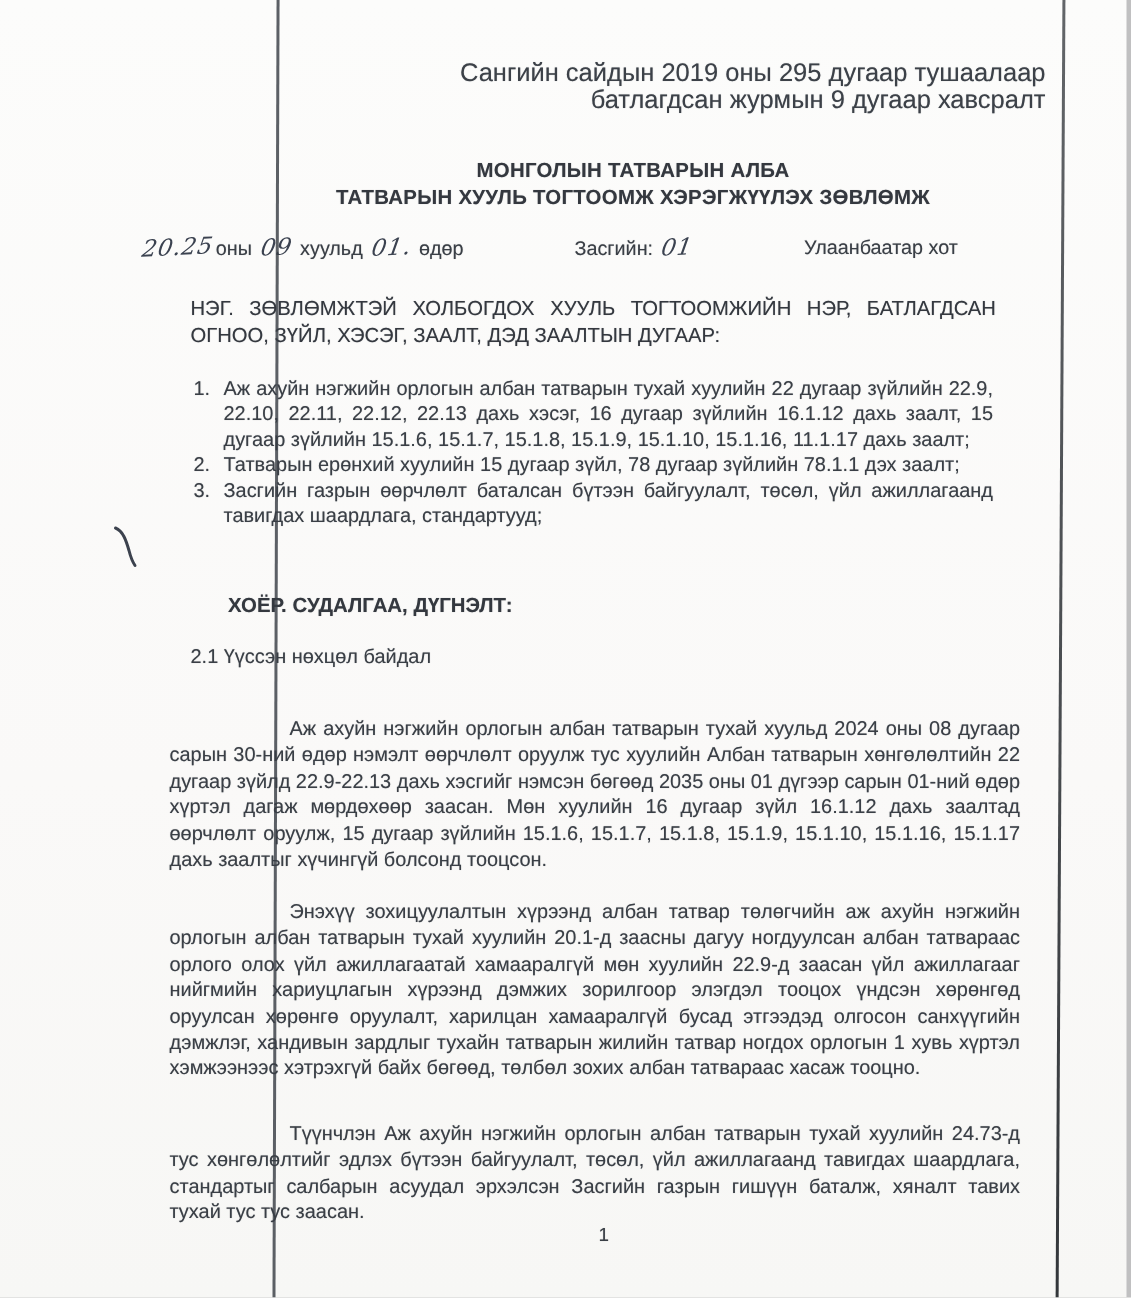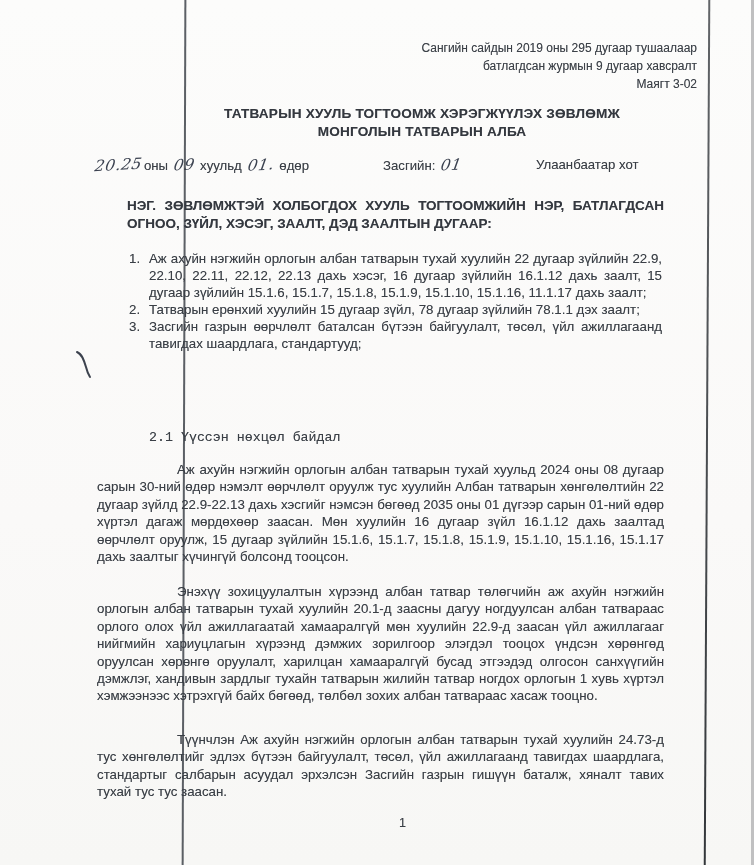--- a/index.html
+++ b/index.html
@@ -11,47 +11,47 @@
     text-shadow:0 0 0.6px rgba(56,61,68,0.45);
     overflow:hidden;
   }
   .right-edge-shade { position:absolute; top:0; right:0; width:3px; height:100%; background:#c0c0c1; }
   .scan-line { position:absolute; top:-4px; height:880px; z-index:6; }
   .scan-line.left  { left:183px; width:1.5px; background:rgba(56,61,68,0.82); transform:rotate(0.18deg); }
   .scan-line.right { left:706px; width:2px;  background:linear-gradient(180deg,rgba(47,51,56,0.75),rgba(40,44,48,0.95)); transform:rotate(0.3deg); }
   .pen-mark { position:absolute; left:74px; top:349px; z-index:5; }
 
   .header-right { position:absolute; top:40px; right:57px; text-align:right;
-    font-size:12px; line-height:17.8px; color:#3c4148; }
+    font-size:17px; line-height:17.8px; color:#3c4148; }
   .doc-title { position:absolute; top:105px; left:128px; width:588px; text-align:center;
     font-weight:bold; font-size:13.6px; line-height:17.6px; color:#34383f; letter-spacing:0.2px; }
 
   .dateline { position:absolute; top:153px; left:0; width:754px; height:26px; font-size:13.2px; }
   .dl-date   { position:absolute; left:93px;  top:3px; }
   .dl-number { position:absolute; left:383px; top:3px; }
   .dl-city   { position:absolute; left:524px; top:4px;margin-left:12px; }
   .hand { font-family:"DejaVu Serif",serif; font-style:italic; font-size:15.5px;
     color:#3b4250; display:inline-block; transform:skewX(-12deg) rotate(-3deg);
     margin:0 2px; text-shadow:none; letter-spacing:0.5px; }
 
   .sec1-heading { position:absolute; top:197px; left:127px; width:537px;
-    font-weight:bold; font-size:13.5px; line-height:17.8px; text-align:justify; color:#34383f; }
+    font-weight:normal; font-size:13.5px; line-height:17.8px; text-align:justify; color:#34383f; }
 
   .law-list { position:absolute; top:251px; left:129px; width:533px;
     font-size:13.3px; line-height:16.9px; }
   .law-item { display:flex; }
   .law-item .num { flex:none; width:20px; }
   .law-item .txt { flex:1; text-align:justify; }
 
   .sec2-heading { position:absolute; top:396px; left:152px;
     font-weight:bold; font-size:13.6px; color:#34383f; }
-  .sub-heading  { position:absolute; top:430px; left:149px; font-size:13.3px;font-family:Liberation Mono, monospace; }
+  .sub-heading  { position:absolute; top:430px; left:127px; font-size:13.3px; }
 
   .para { position:absolute; left:97px; width:567px; text-align:justify;
-    text-indent:80px; font-size:13.3px; line-height:17.4px; margin:0; }
+    text-indent:80px; font-size:13.3px; line-height:17.4px; margin:16px; }
   .para.p1 { top:461px; }
   .para.p2 { top:583px; }
   .para.p3 { top:731px; }
 
   .page-number { position:absolute; top:816px; left:399px; font-size:12.6px; }
 </style>
 </head>
 <body>
 
 <div class="page">
@@ -60,26 +60,25 @@
   <div class="scan-line right"></div>
   <div class="right-edge-shade"></div>
 
   <svg class="pen-mark" width="22" height="32" viewBox="0 0 22 32">
     <path d="M3,3 C8,5 10,11 12,18 C13,22 14,25 16,28" fill="none" stroke="#3c424e" stroke-width="2" stroke-linecap="round"></path>
   </svg>
 
   <div class="header-right">
     <div>Сангийн сайдын 2019 оны 295 дугаар тушаалаар</div>
     <div>батлагдсан журмын 9 дугаар хавсралт</div>
-    <div>Маягт 3-02</div>
   </div>
 
   <div class="doc-title">
+    <div>МОНГОЛЫН ТАТВАРЫН АЛБА</div>
     <div>ТАТВАРЫН ХУУЛЬ ТОГТООМЖ ХЭРЭГЖҮҮЛЭХ ЗӨВЛӨМЖ</div>
-    <div>МОНГОЛЫН ТАТВАРЫН АЛБА</div>
   </div>
 
   <div class="dateline">
     <div class="dl-date">
       <span class="hand">20.25</span><span>оны</span>
       <span class="hand">09</span> <span>хуульд</span>
       <span class="hand">01.</span> <span>өдөр</span>
     </div>
     <div class="dl-number">
       <span>Засгийн:</span>
@@ -98,20 +97,21 @@
     <div class="law-item">
       <span class="num">2.</span>
       <span class="txt">Татварын ерөнхий хуулийн 15 дугаар зүйл, 78 дугаар зүйлийн 78.1.1 дэх заалт;</span>
     </div>
     <div class="law-item">
       <span class="num">3.</span>
       <span class="txt">Засгийн газрын өөрчлөлт баталсан бүтээн байгуулалт, төсөл, үйл ажиллагаанд тавигдах шаардлага, стандартууд;</span>
     </div>
   </div>
 
+  <div class="sec2-heading">ХОЁР. СУДАЛГАА, ДҮГНЭЛТ:</div>
   <div class="sub-heading">2.1 Үүссэн нөхцөл байдал</div>
 
   <p class="para p1">Аж ахуйн нэгжийн орлогын албан татварын тухай хуульд 2024 оны 08 дугаар сарын 30-ний өдөр нэмэлт өөрчлөлт оруулж тус хуулийн Албан татварын хөнгөлөлтийн 22 дугаар зүйлд 22.9-22.13 дахь хэсгийг нэмсэн бөгөөд 2035 оны 01 дүгээр сарын 01-ний өдөр хүртэл дагаж мөрдөхөөр заасан. Мөн хуулийн 16 дугаар зүйл 16.1.12 дахь заалтад өөрчлөлт оруулж, 15 дугаар зүйлийн 15.1.6, 15.1.7, 15.1.8, 15.1.9, 15.1.10, 15.1.16, 15.1.17 дахь заалтыг хүчингүй болсонд тооцсон.</p>
   <p class="para p2">Энэхүү зохицуулалтын хүрээнд албан татвар төлөгчийн аж ахуйн нэгжийн орлогын албан татварын тухай хуулийн 20.1-д заасны дагуу ногдуулсан албан татвараас орлого олох үйл ажиллагаатай хамааралгүй мөн хуулийн 22.9-д заасан үйл ажиллагааг нийгмийн хариуцлагын хүрээнд дэмжих зорилгоор элэгдэл тооцох үндсэн хөрөнгөд оруулсан хөрөнгө оруулалт, харилцан хамааралгүй бусад этгээдэд олгосон санхүүгийн дэмжлэг, хандивын зардлыг тухайн татварын жилийн татвар ногдох орлогын 1 хувь хүртэл хэмжээнээс хэтрэхгүй байх бөгөөд, төлбөл зохих албан татвараас хасаж тооцно.</p>
   <p class="para p3">Түүнчлэн Аж ахуйн нэгжийн орлогын албан татварын тухай хуулийн 24.73-д тус хөнгөлөлтийг эдлэх бүтээн байгуулалт, төсөл, үйл ажиллагаанд тавигдах шаардлага, стандартыг салбарын асуудал эрхэлсэн Засгийн газрын гишүүн баталж, хяналт тавих тухай тус тус заасан.</p>
 
   <div class="page-number">1</div>
 
 </div>
 

